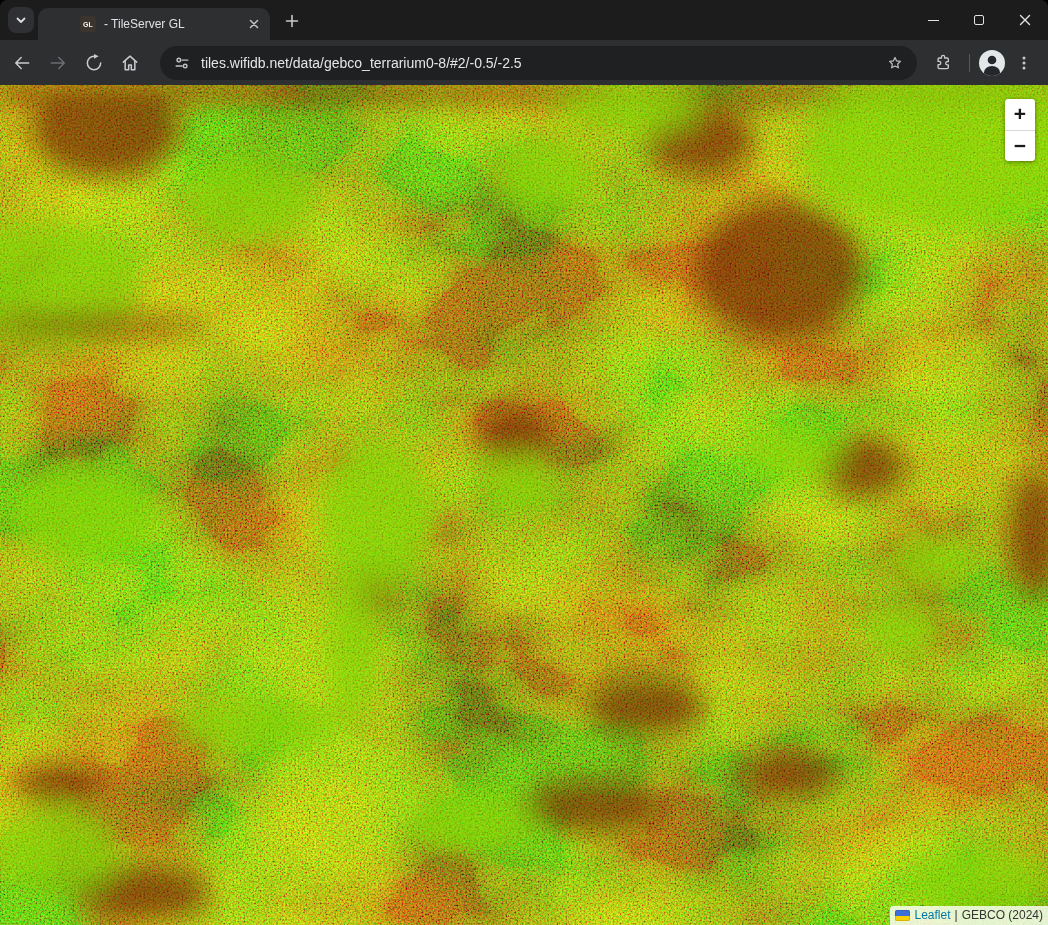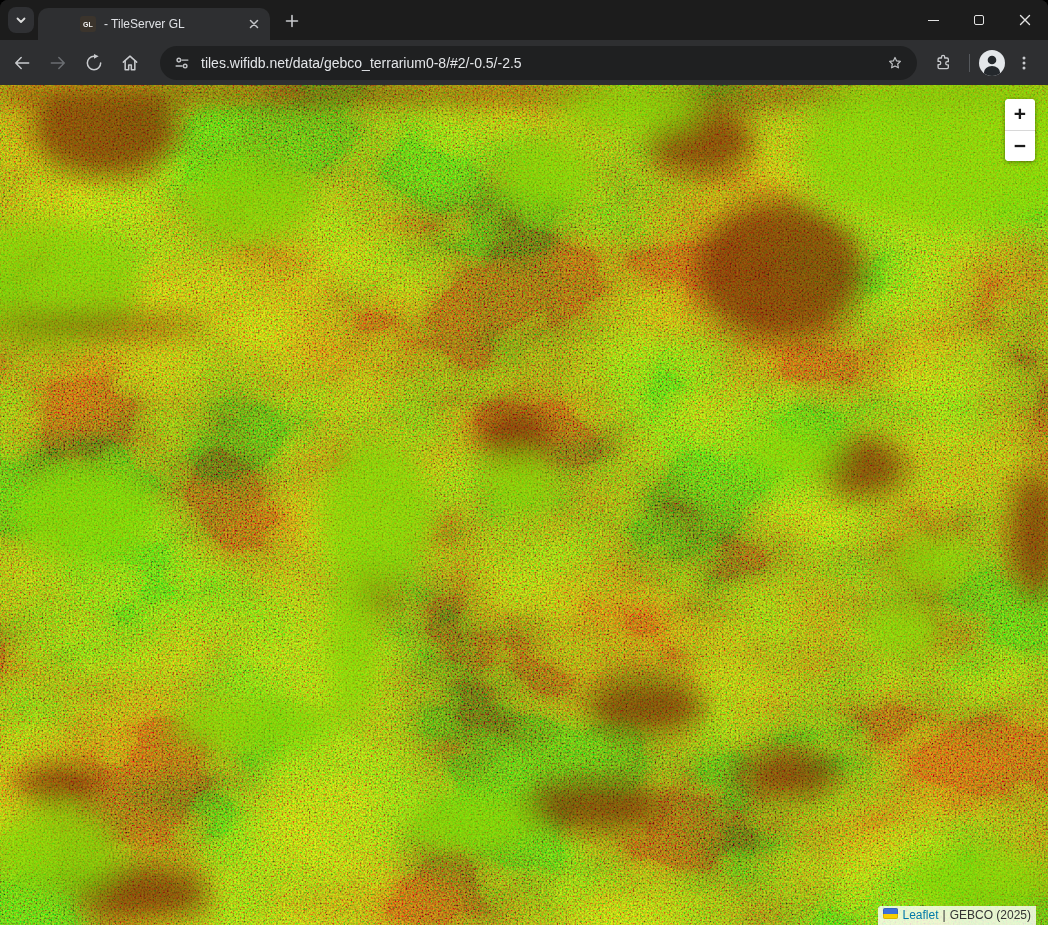--- a/index.html
+++ b/index.html
@@ -104,24 +104,24 @@
     box-shadow: 0 1px 4px rgba(0,0,0,0.45);
   }
   .zoom-btn {
     display: block; width: 30px; height: 31px; line-height: 30px; text-align: center;
     font-size: 21px; font-weight: bold; color: #1a1a1a; cursor: pointer; user-select: none;
     background: #fff;
   }
   .zoom-btn + .zoom-btn { border-top: 1px solid #d8d8d8; }
 
   .attribution {
-    position: absolute; right: 12px; bottom: 0; z-index: 10;
+    position: absolute; right: 0; bottom: 0; z-index: 10;
     background: rgba(255,255,255,0.8); border-radius: 3px 0 0 0;
     padding: 2px 5px 3px 5px; font-size: 12px; color: #333;
-    display: flex; white-space: nowrap; line-height: 14px;
+    display: flex; align-items: center; white-space: nowrap; line-height: 14px;
   }
   .flag {
     width: 15px; height: 11px; border-radius: 2px; margin-right: 4px; display: inline-block;
     background: linear-gradient(#3d6fd8 0 50%, #f8cf00 50% 100%);
     box-shadow: inset 0 0 0 0.5px rgba(0,0,0,0.25);
   }
   .leaflet-link { color: #0078a8; text-decoration: none; cursor: pointer; }
   .attr-sep { margin: 0 4px; color: #333; }
   .attr-credit { color: #333; }
 
@@ -309,17 +309,17 @@
 
     <div class="zoom-ctl">
       <a class="zoom-btn">+</a>
       <a class="zoom-btn">−</a>
     </div>
 
     <div class="attribution">
       <span class="flag"></span>
       <a class="leaflet-link">Leaflet</a>
       <span class="attr-sep">|</span>
-      <span class="attr-credit">GEBCO (2025)</span>
+      <span class="attr-credit">GEBCO (2024)</span>
     </div>
   </div>
 
 </div>
 
 </body></html>

